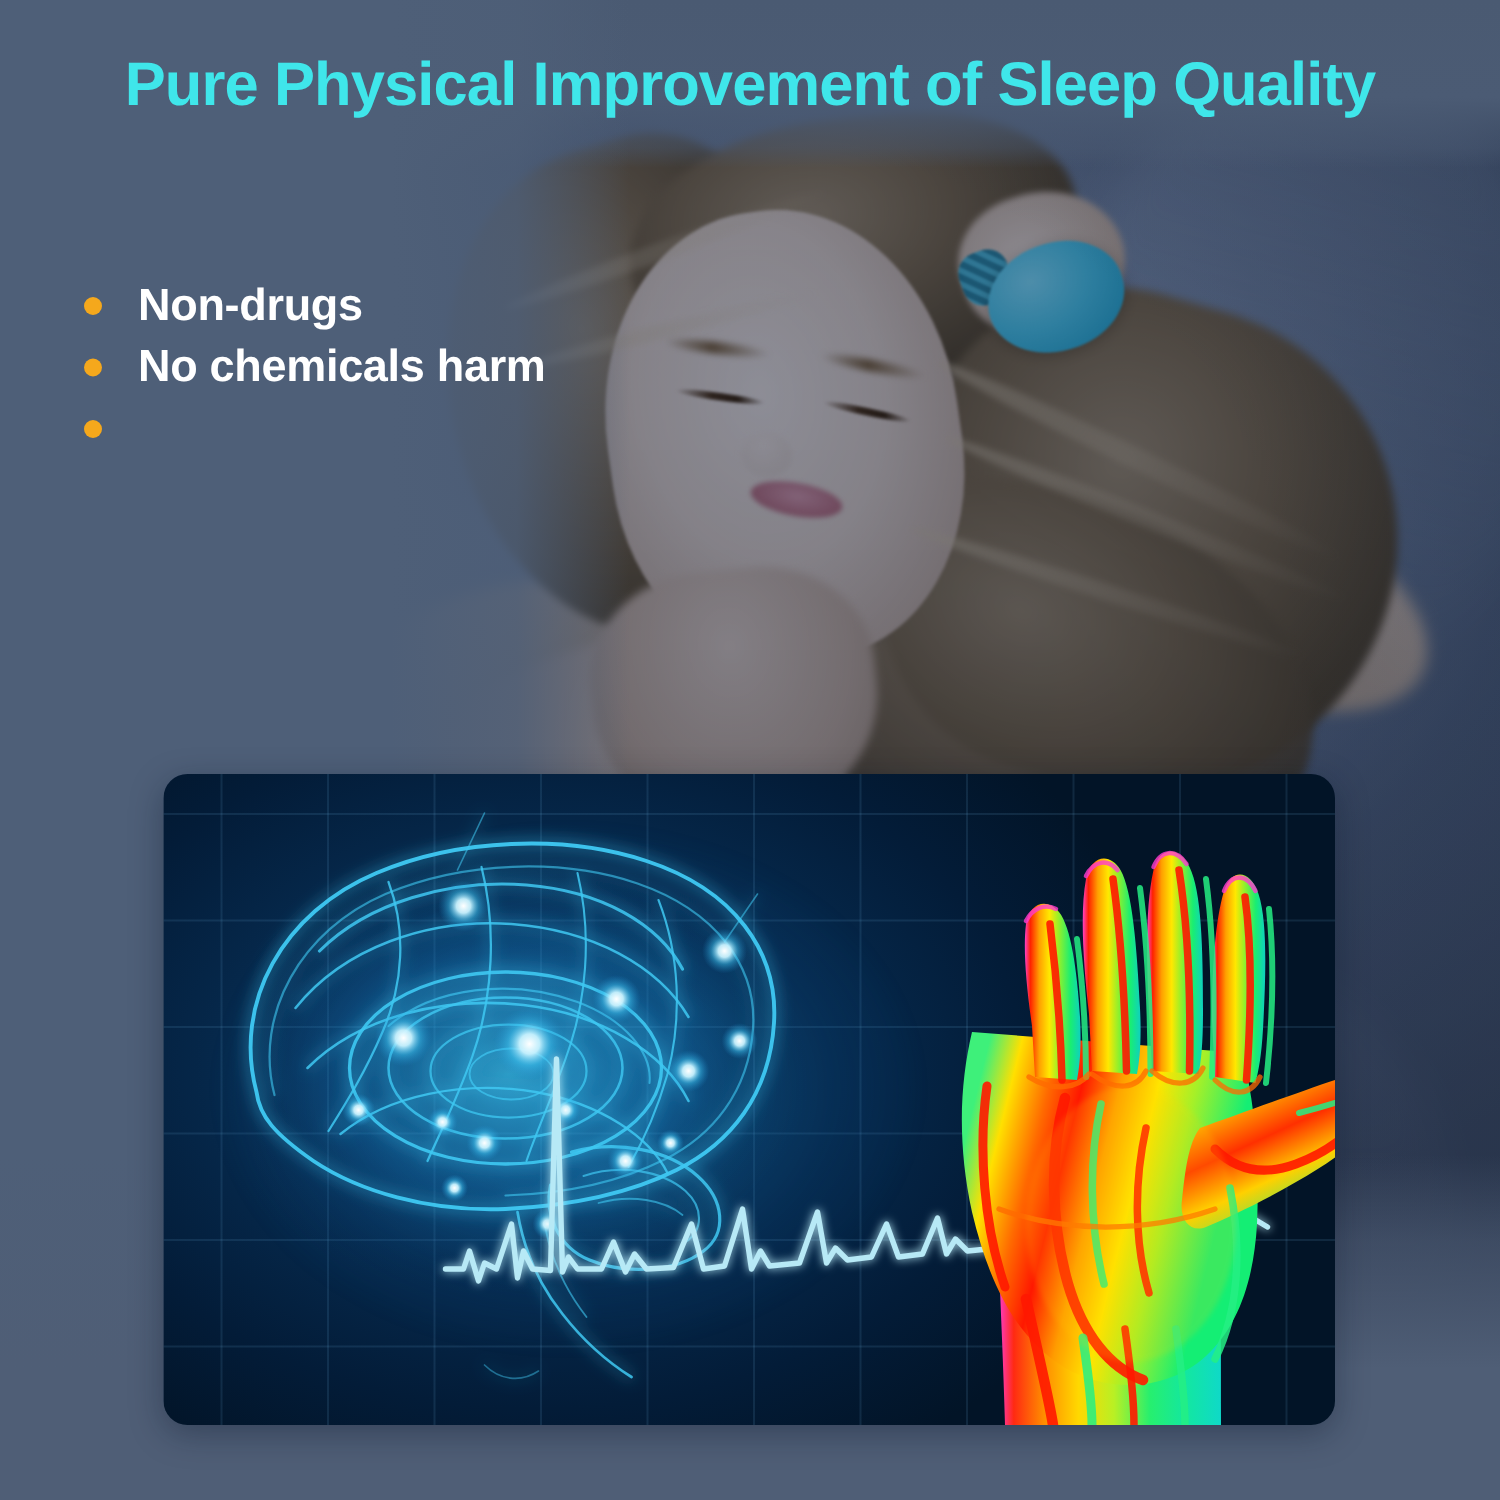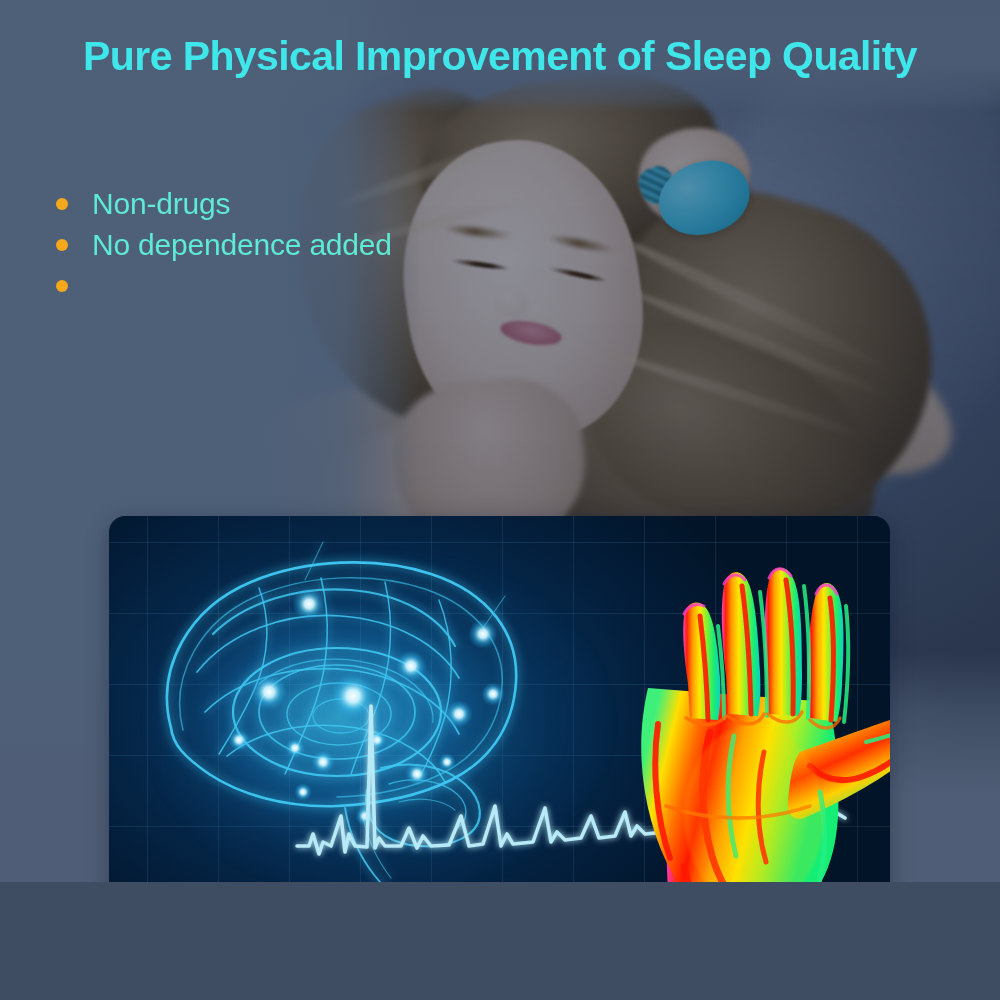--- a/index.html
+++ b/index.html
@@ -4,21 +4,21 @@
 <title>Pure Physical Improvement of Sleep Quality</title>
 <style>
   html, body {
     margin: 0;
     padding: 0;
     background: #3f4d63;
   }
   #page {
     position: relative;
     width: 1000px;
-    height: 882px;
+    height: 1000px;
     overflow: hidden;
     font-family: "Liberation Sans", sans-serif;
     background: #4e5f78;
   }
 
   
   .photo-layer {
     position: absolute;
     inset: 0;
     overflow: hidden;
@@ -234,22 +234,22 @@
   }
   .bullet-dot {
     width: 12px; height: 12px;
     border-radius: 50%;
     background: #f5a81c;
     margin-right: 24px;
     flex: none;
   }
   .bullet-label {
     font-size: 30px;
-    font-weight: 400;
-    color: #5eead4;
+    font-weight: 700;
+    color: #ffffff;
     letter-spacing: -.2px;
     white-space: nowrap;
   }
 
   
   .panel {
     position: absolute;
     left: 109px; top: 516px;
     width: 781px; height: 434px;
     border-radius: 16px;
@@ -330,21 +330,21 @@
 
   <div class="headline">Pure Physical Improvement of Sleep Quality</div>
 
   <div class="bullets">
     <div class="bullet-row">
       <span class="bullet-dot"></span>
       <span class="bullet-label">Non-drugs</span>
     </div>
     <div class="bullet-row">
       <span class="bullet-dot"></span>
-      <span class="bullet-label">No dependence added</span>
+      <span class="bullet-label">No chemicals harm</span>
     </div>
     <div class="bullet-row">
       <span class="bullet-dot"></span>
     </div>
   </div>
 
   <div class="panel">
     <div class="panel-grid"></div>
     <div class="panel-glow"></div>
 

